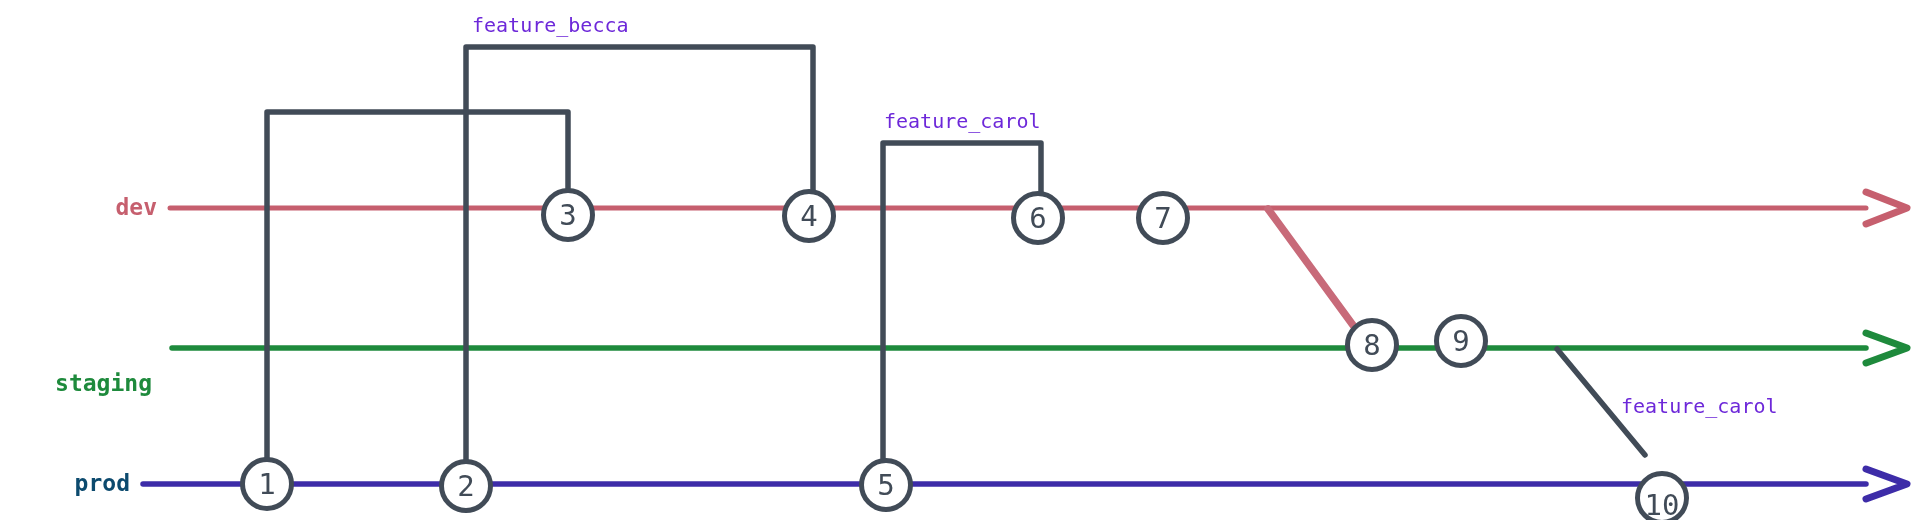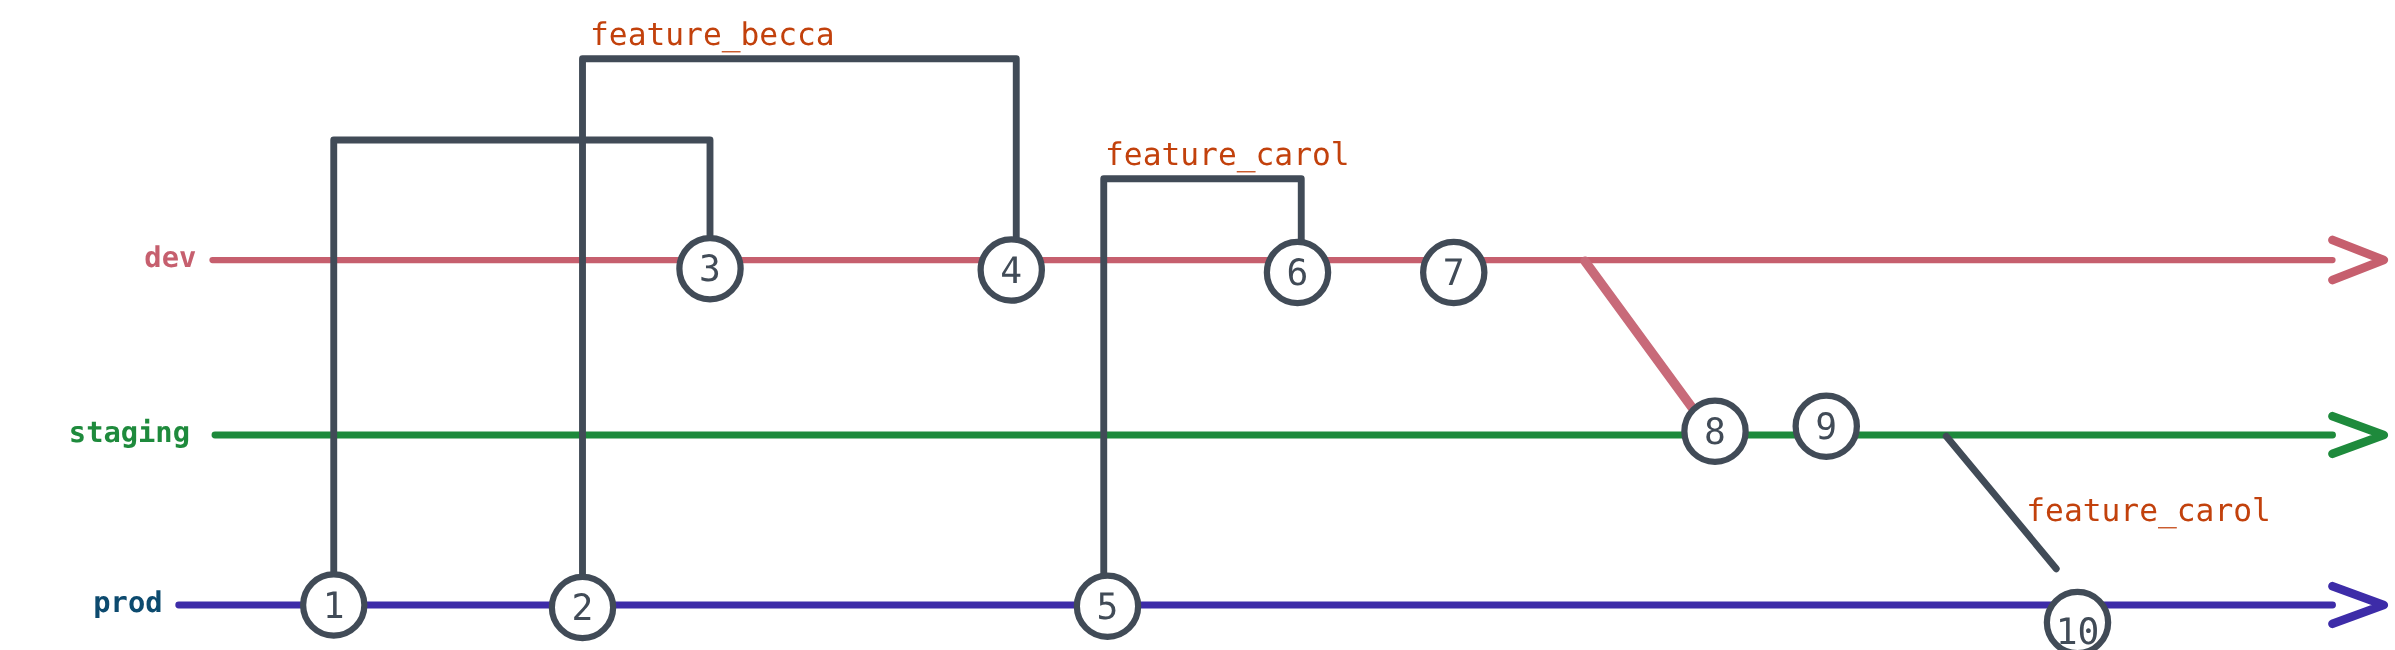--- a/index.html
+++ b/index.html
@@ -24,27 +24,27 @@
   }
   .branch-label {
     position: absolute;
     font-size: 23px;
     font-weight: bold;
     line-height: 1;
     transform: translate(-100%, -54%);
     white-space: nowrap;
   }
   .branch-label.dev     { color: #c65f6e; }
-  .branch-label.staging { color: #1e8a3c; }
+  .branch-label.staging { color: #1e8a3c; margin-top: 36px; }
   .branch-label.prod    { color: #0c4a6e; }
   .feat-label {
     position: absolute;
-    font-size: 25px;
+    font-size: 20px;
     line-height: 1;
-    color: #c2410c;
+    color: #6d28d9;
     white-space: nowrap;
   }
   .commit {
     position: absolute;
     width: 54px;
     height: 54px;
     box-sizing: border-box;
     border: 5px solid #414b57;
     border-radius: 50%;
     background: #ffffff;

